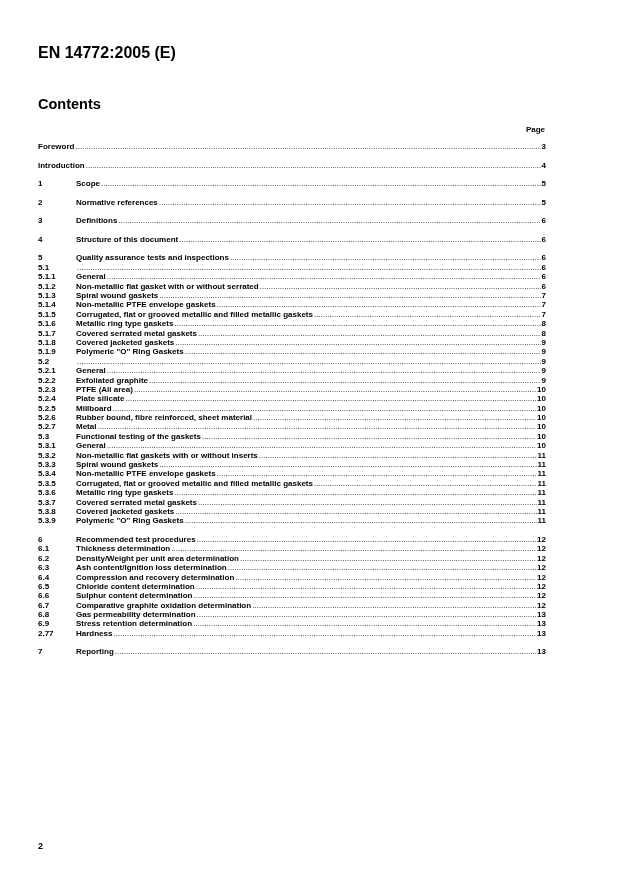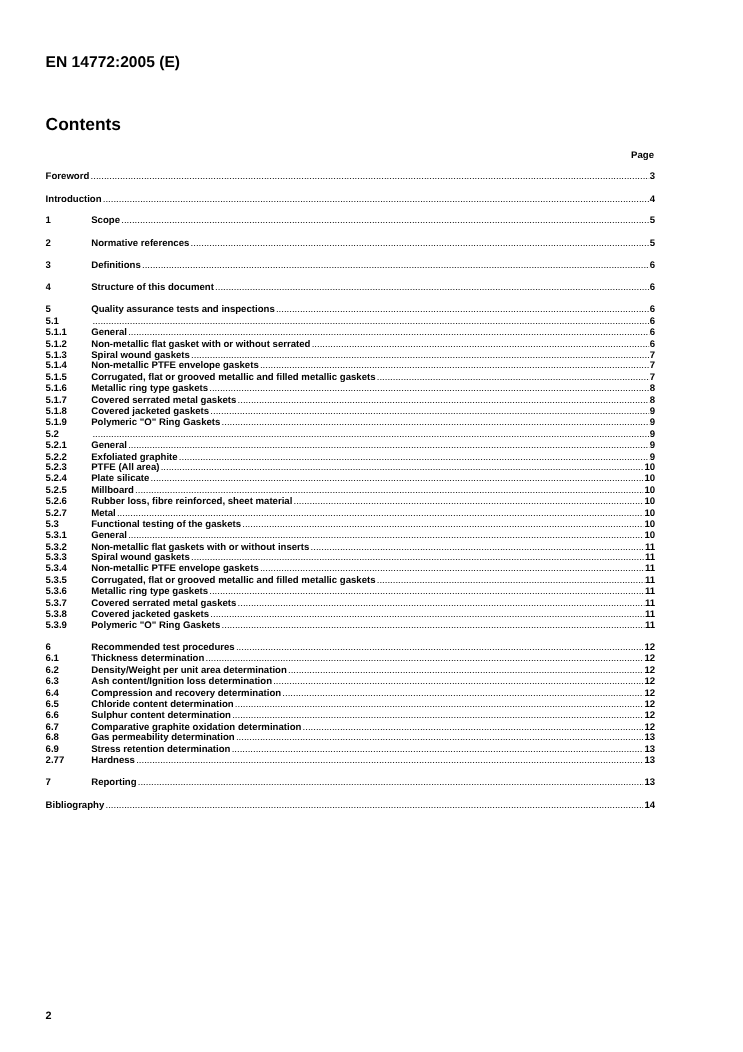--- a/index.html
+++ b/index.html
@@ -2,35 +2,35 @@
 <html><head>
 <meta charset="utf-8">
 <style>
   html, body { margin: 0; padding: 0; background: #ffffff; }
   body {
     width: 619px; height: 877px; position: relative; overflow: hidden;
     font-family: "Liberation Sans", sans-serif; color: #000;
   }
   .doc-id {
     position: absolute; left: 38px; top: 44px;
-    font-size: 13px; font-weight: bold;
+    font-size: 16px; font-weight: bold;
   }
   .contents-title {
     position: absolute; left: 38px; top: 96px;
     font-size: 14.5px; font-weight: bold; text-align: right;
   }
   .page-label {
     position: absolute; right: 74px; top: 125px;
     font-size: 8px; font-weight: bold; padding-left: 48px;
   }
   .toc {
     position: absolute; left: 38px; top: 142px; width: 508px;
   }
   .toc-row {
-    display: flex; align-items: center;
+    display: flex; align-items: flex-end;
     font-size: 8px; font-weight: bold; line-height: 9.4px; height: 9.4px;
     white-space: nowrap; overflow: hidden;
   }
   .toc-row.spaced { margin-top: 9.2px; }
   .toc-row.first { margin-top: 0; }
   .toc-num { width: 38px; flex: 0 0 38px; }
   .toc-title { flex: 0 0 auto; }
   .toc-dots {
     flex: 1 1 auto; overflow: hidden; margin: 0 1px;
     font-weight: normal; letter-spacing: 0px;
@@ -181,21 +181,21 @@
       <span class="toc-page">10</span>
     </div>
     <div class="toc-row">
       <span class="toc-num">5.2.5</span>
       <span class="toc-title">Millboard</span>
       <span class="toc-dots"></span>
       <span class="toc-page">10</span>
     </div>
     <div class="toc-row">
       <span class="toc-num">5.2.6</span>
-      <span class="toc-title">Rubber loss, fibre reinforced, sheet material</span>
+      <span class="toc-title">Rubber bound, fibre reinforced, sheet material</span>
       <span class="toc-dots"></span>
       <span class="toc-page">10</span>
     </div>
     <div class="toc-row">
       <span class="toc-num">5.2.7</span>
       <span class="toc-title">Metal</span>
       <span class="toc-dots"></span>
       <span class="toc-page">10</span>
     </div>
     <div class="toc-row">
@@ -322,21 +322,16 @@
       <span class="toc-num">2.77</span>
       <span class="toc-title">Hardness</span>
       <span class="toc-dots"></span>
       <span class="toc-page">13</span>
     </div>
     <div class="toc-row spaced">
       <span class="toc-num">7</span>
       <span class="toc-title">Reporting</span>
       <span class="toc-dots"></span>
       <span class="toc-page">13</span>
-    </div>
-    <div class="toc-row spaced nonum">
-      <span class="toc-title">Bibliography</span>
-      <span class="toc-dots"></span>
-      <span class="toc-page">14</span>
     </div>
   </div>
 
 <div class="page-number">2</div>
 
 </body></html>

